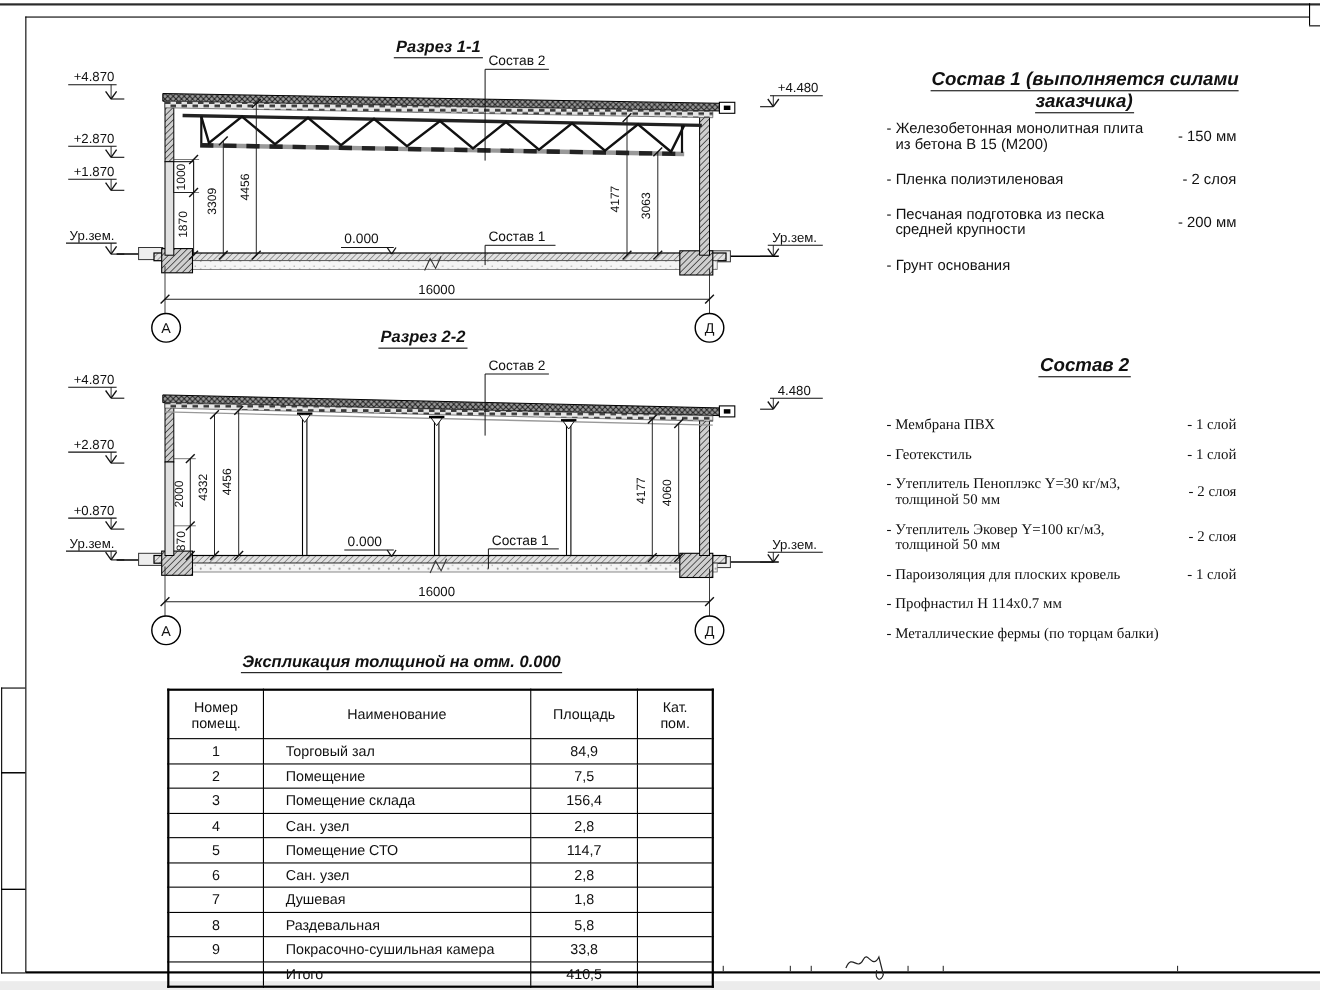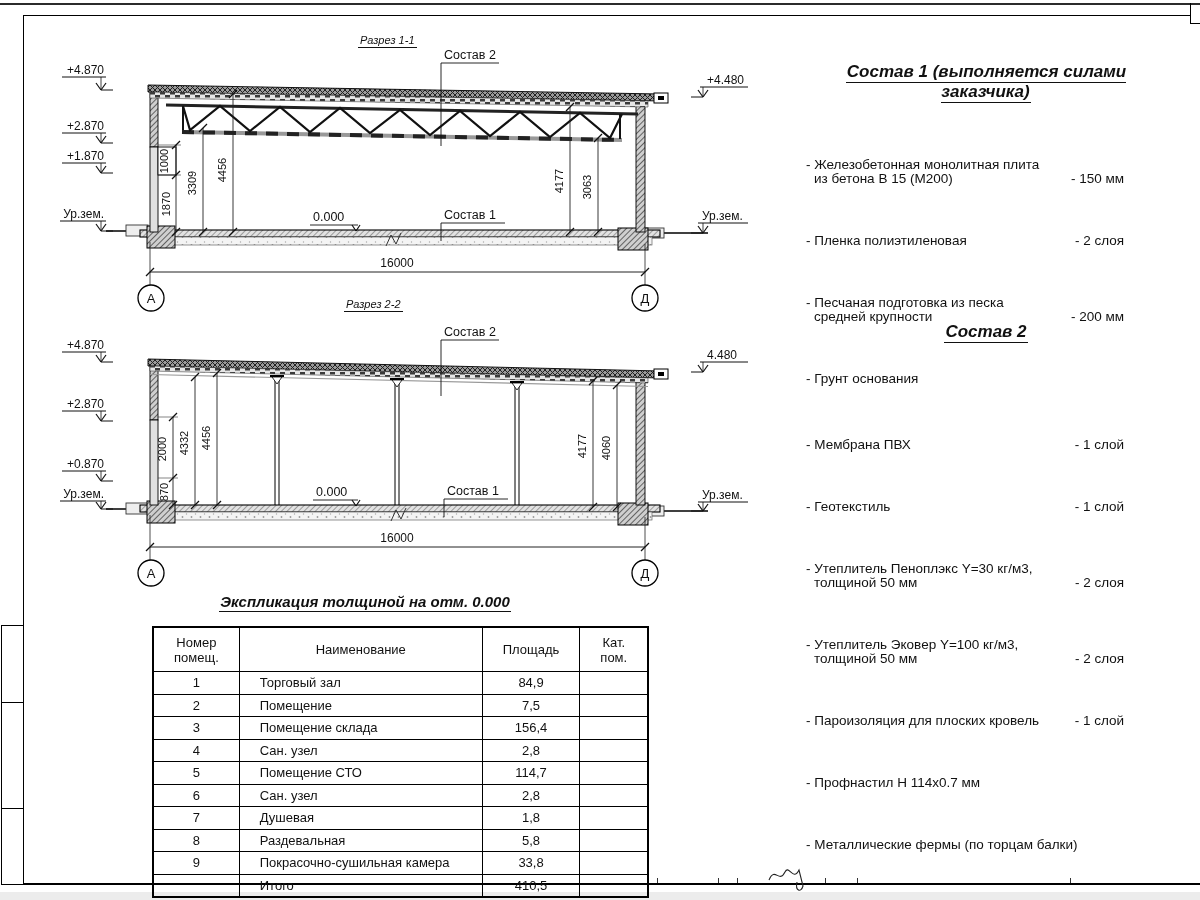--- a/index.html
+++ b/index.html
@@ -10,27 +10,27 @@
   .edge-top{left:0;top:3px;width:1200px;height:0;border-top:2px solid #2b2b2b;}
   .frame-top{left:23px;top:15px;width:1167px;height:0;border-top:1.5px solid #000;}
   .frame-left{left:23px;top:15px;width:0;height:869px;border-left:1.5px solid #000;}
   .frame-bottom{left:23px;top:883px;width:1177px;height:0;border-top:2px solid #000;}
   .corner-v{left:1190px;top:3px;width:0;height:20px;border-left:1.2px solid #000;}
   .corner-h{left:1190px;top:23px;width:10px;height:0;border-top:1.2px solid #000;}
   .stampbox{left:1px;width:21px;border:1px solid #000;border-right:none;}
   .graystrip{left:0;top:892px;width:1200px;height:8px;background:#ececec;}
   .btick{width:1px;height:5px;background:#333;top:878px;}
   
-  .sec-title{font-size:11px;font-weight:normal;font-style:italic;}
+  .sec-title{font-size:15px;font-weight:bold;font-style:italic;}
   .sec-title span{border-bottom:1.6px solid #111;padding:0 2px 1px 2px;}
   .panel-title{font-size:17px;font-weight:bold;font-style:italic;text-align:center;}
   .panel-title span{border-bottom:1.4px solid #111;padding:0 1px 1px 1px;}
   
   .itemlist{width:318px;font-size:13.5px;line-height:14px;}
-  .item{display:flex;align-items:flex-end;margin-bottom:18px;margin-top:48px;}
+  .item{display:flex;align-items:center;margin-bottom:18px;}
   .itemlist.s2 .item{margin-bottom:13px;}
   .it-name{flex:1;}
   .it-line2{padding-left:8px;}
   .it-val{white-space:nowrap;padding-left:6px;}
   
   table.expl{border-collapse:collapse;table-layout:fixed;font-size:13px;}
   table.expl th,table.expl td{border:1px solid #000;padding:0 20px;overflow:hidden;}
   table.expl{border:2px solid #000;}
   table.expl th{font-weight:normal;height:43px;white-space:pre-line;}
   table.expl td{height:21.5px;}
@@ -403,21 +403,21 @@
     <div class="item">
       <div class="it-name">
           <div>- Грунт основания</div>
           <div class="it-line2"></div>
         </div>
       <div class="it-val"></div>
     </div>
   </div>
 
   <div class="abs panel-title" style="left:824px;top:322px;width:324px;"><span>Состав 2</span></div>
-  <div class="abs itemlist s2" style="left:806px;top:390px;">
+  <div class="abs itemlist s2" style="left:806px;top:379px;font-family:Liberation Serif, serif;">
     <div class="item">
       <div class="it-name">
           <div>- Мембрана ПВХ</div>
           <div class="it-line2"></div>
         </div>
       <div class="it-val">- 1 слой</div>
     </div>
     <div class="item">
       <div class="it-name">
           <div>- Геотекстиль</div>

